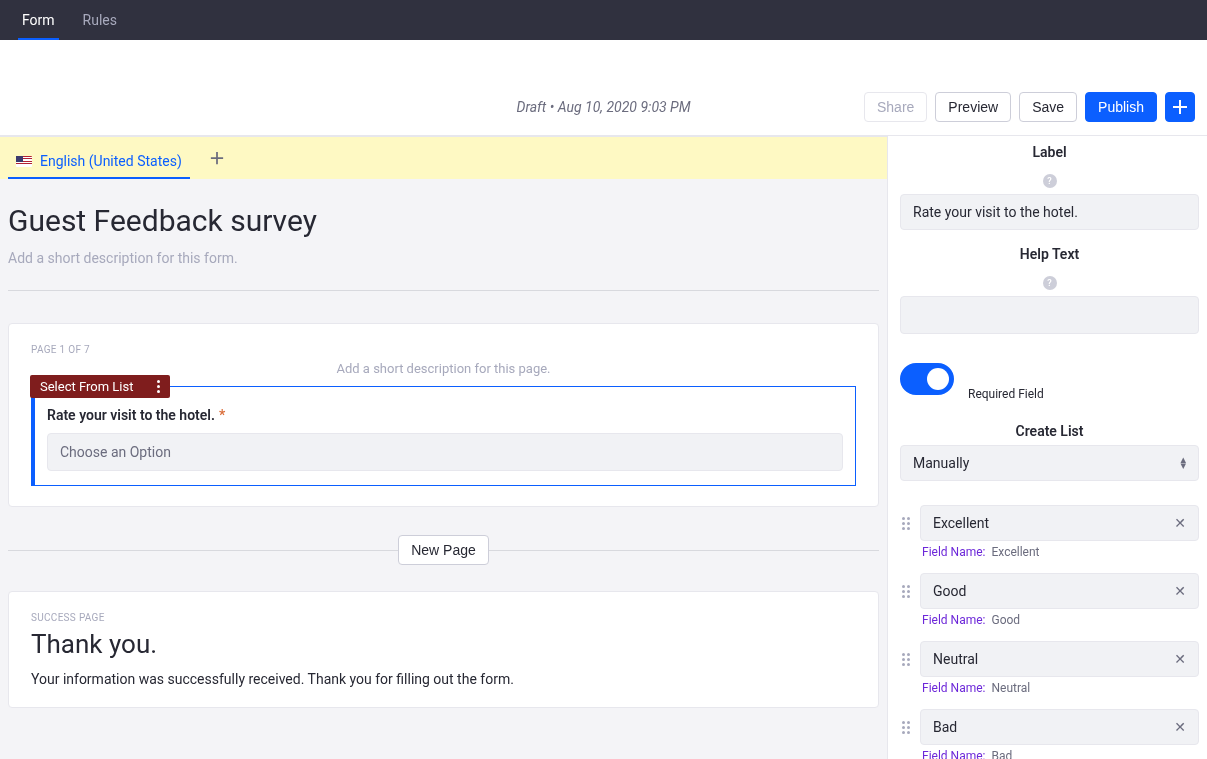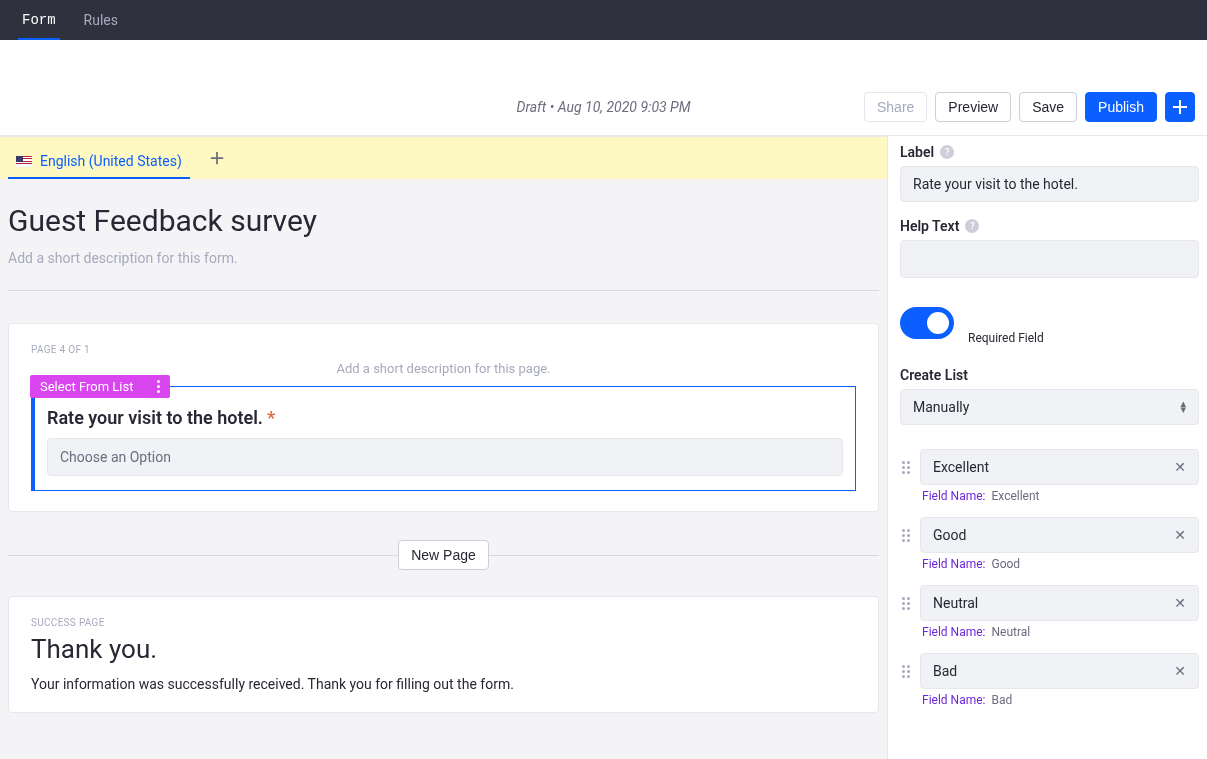--- a/index.html
+++ b/index.html
@@ -26,21 +26,20 @@
       color: #a7a9bc;
       padding: 0 14px;
       height: 40px;
       line-height: 40px;
       font-size: 14px;
       cursor: pointer;
       position: relative;
     }
     .top-tab.active {
       color: #fff;
-      font-family: Liberation Mono, monospace;
     }
     .top-tab.active::after {
       content: "";
       position: absolute;
       left: 10px; right: 10px; bottom: 0;
       height: 2px;
       background: #0b5fff;
     }
 
     
@@ -205,21 +204,21 @@
 
     
     .field-wrap {
       position: relative;
       margin-top: 8px;
     }
     .field-badge {
       position: absolute;
       top: -11px;
       left: -1px;
-      background: #d946ef;
+      background: #7f1d1d;
       color: #fff;
       font-size: 13px;
       padding: 4px 10px;
       display: flex;
       align-items: center;
       gap: 24px;
       border-radius: 2px;
       z-index: 2;
     }
     .field-badge-dots {
@@ -229,21 +228,21 @@
     }
     .field-badge-dots span { width: 3px; height: 3px; background: #fff; border-radius: 50%; }
     .field {
       border: 1px solid #0b5fff;
       border-left: 4px solid #0b5fff;
       padding: 20px 12px 14px 12px;
       background: #fff;
       margin-top: 10px;
     }
     .field-label {
-      font-size: 18px;
+      font-size: 14px;
       font-weight: 600;
       color: #272833;
       margin-bottom: 10px;
     }
     .required-star { color: #da6d3a; margin-left: 4px; }
     .field-control {
       background: #f1f2f5;
       border: 1px solid #e7e7ed;
       border-radius: 4px;
       color: #6b6c7e;
@@ -291,22 +290,23 @@
       color: #272833;
     }
 
     
     .sb-label {
       font-size: 14px;
       color: #272833;
       font-weight: 600;
       display: flex;
       align-items: center;
-      gap: 6px;
+      gap: 14px;
       margin-bottom: 6px;
+      flex-direction: column;
     }
     .help-circle {
       width: 14px; height: 14px;
       border-radius: 50%;
       background: #cdced9;
       display: inline-flex;
       align-items: center; justify-content: center;
       font-size: 9px; color: #fff;
     }
     .sb-input {
@@ -435,21 +435,21 @@
         </span>
       </div>
 
       <div class="form-title-block">
         <div class="form-title">Guest Feedback survey</div>
         <div class="form-desc">Add a short description for this form.</div>
       </div>
       <div class="hr"></div>
 
       <div class="page-card">
-        <div class="page-label-tiny">PAGE 4 OF 1</div>
+        <div class="page-label-tiny">PAGE 1 OF 7</div>
         <div class="page-desc">Add a short description for this page.</div>
 
         <div class="field-wrap">
           <div class="field-badge">
             <span>Select From List</span>
             <span class="field-badge-dots">
               <span></span>
                 <span></span>
                 <span></span>
             </span>

